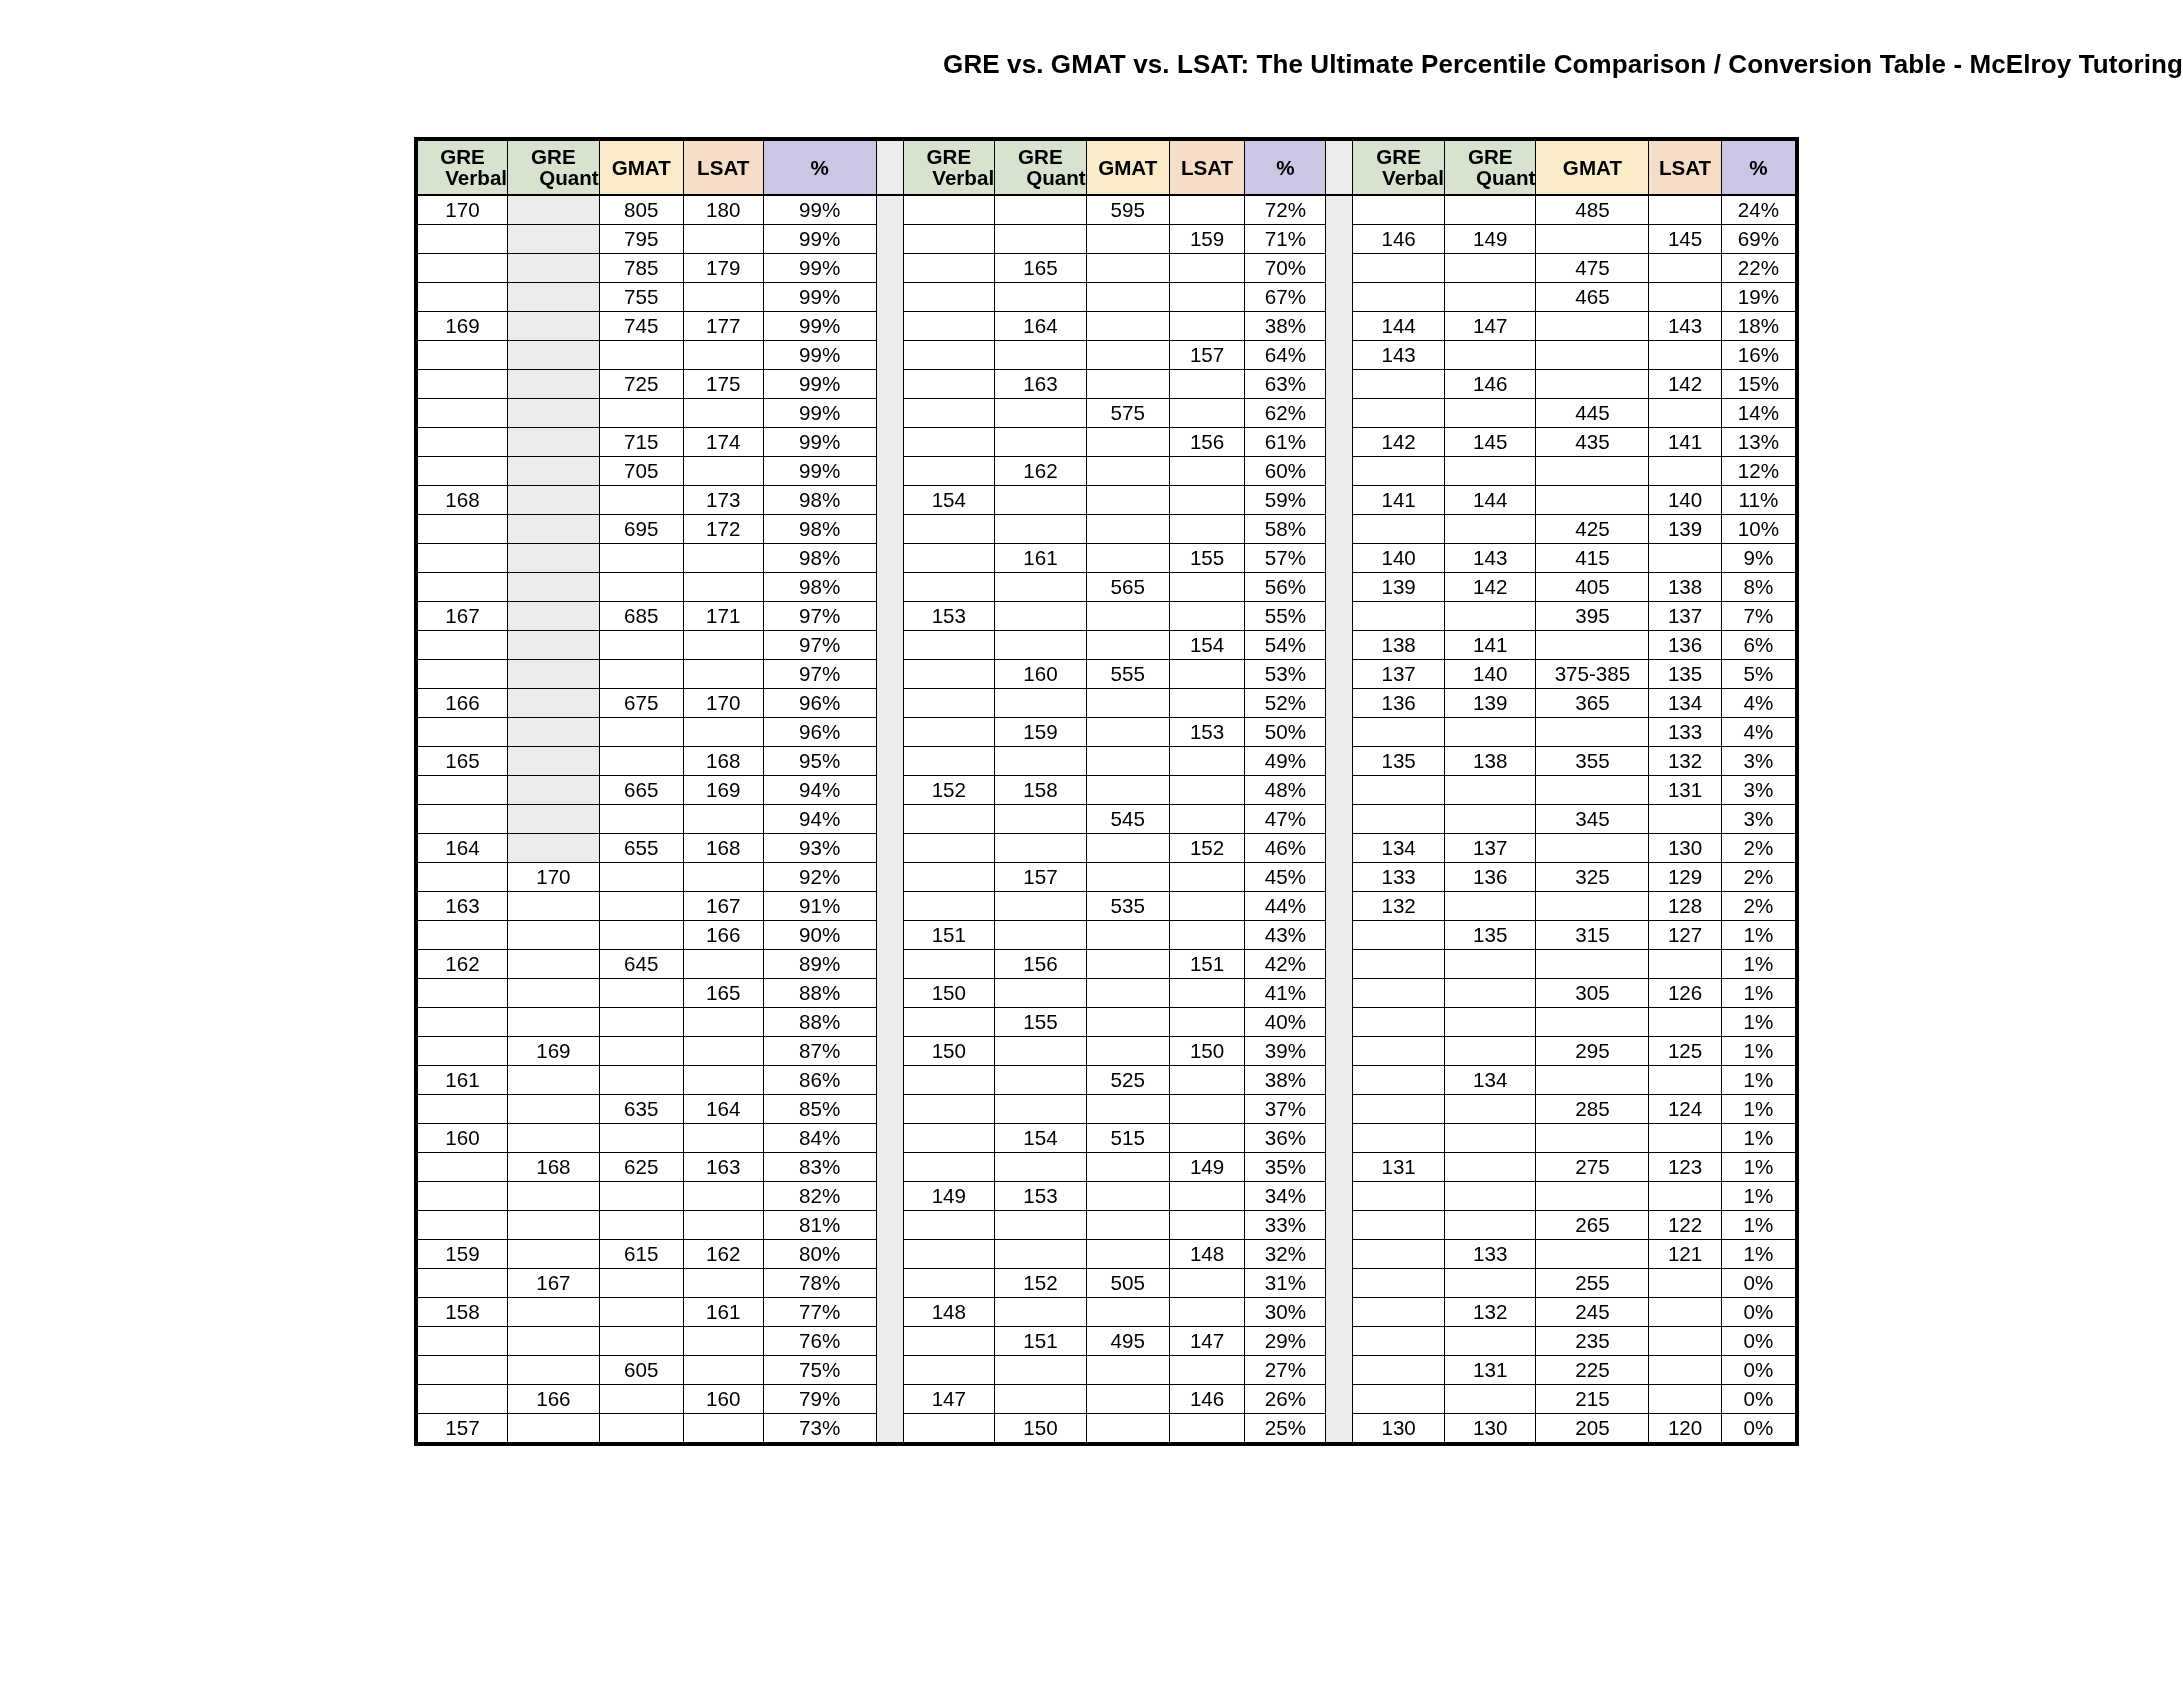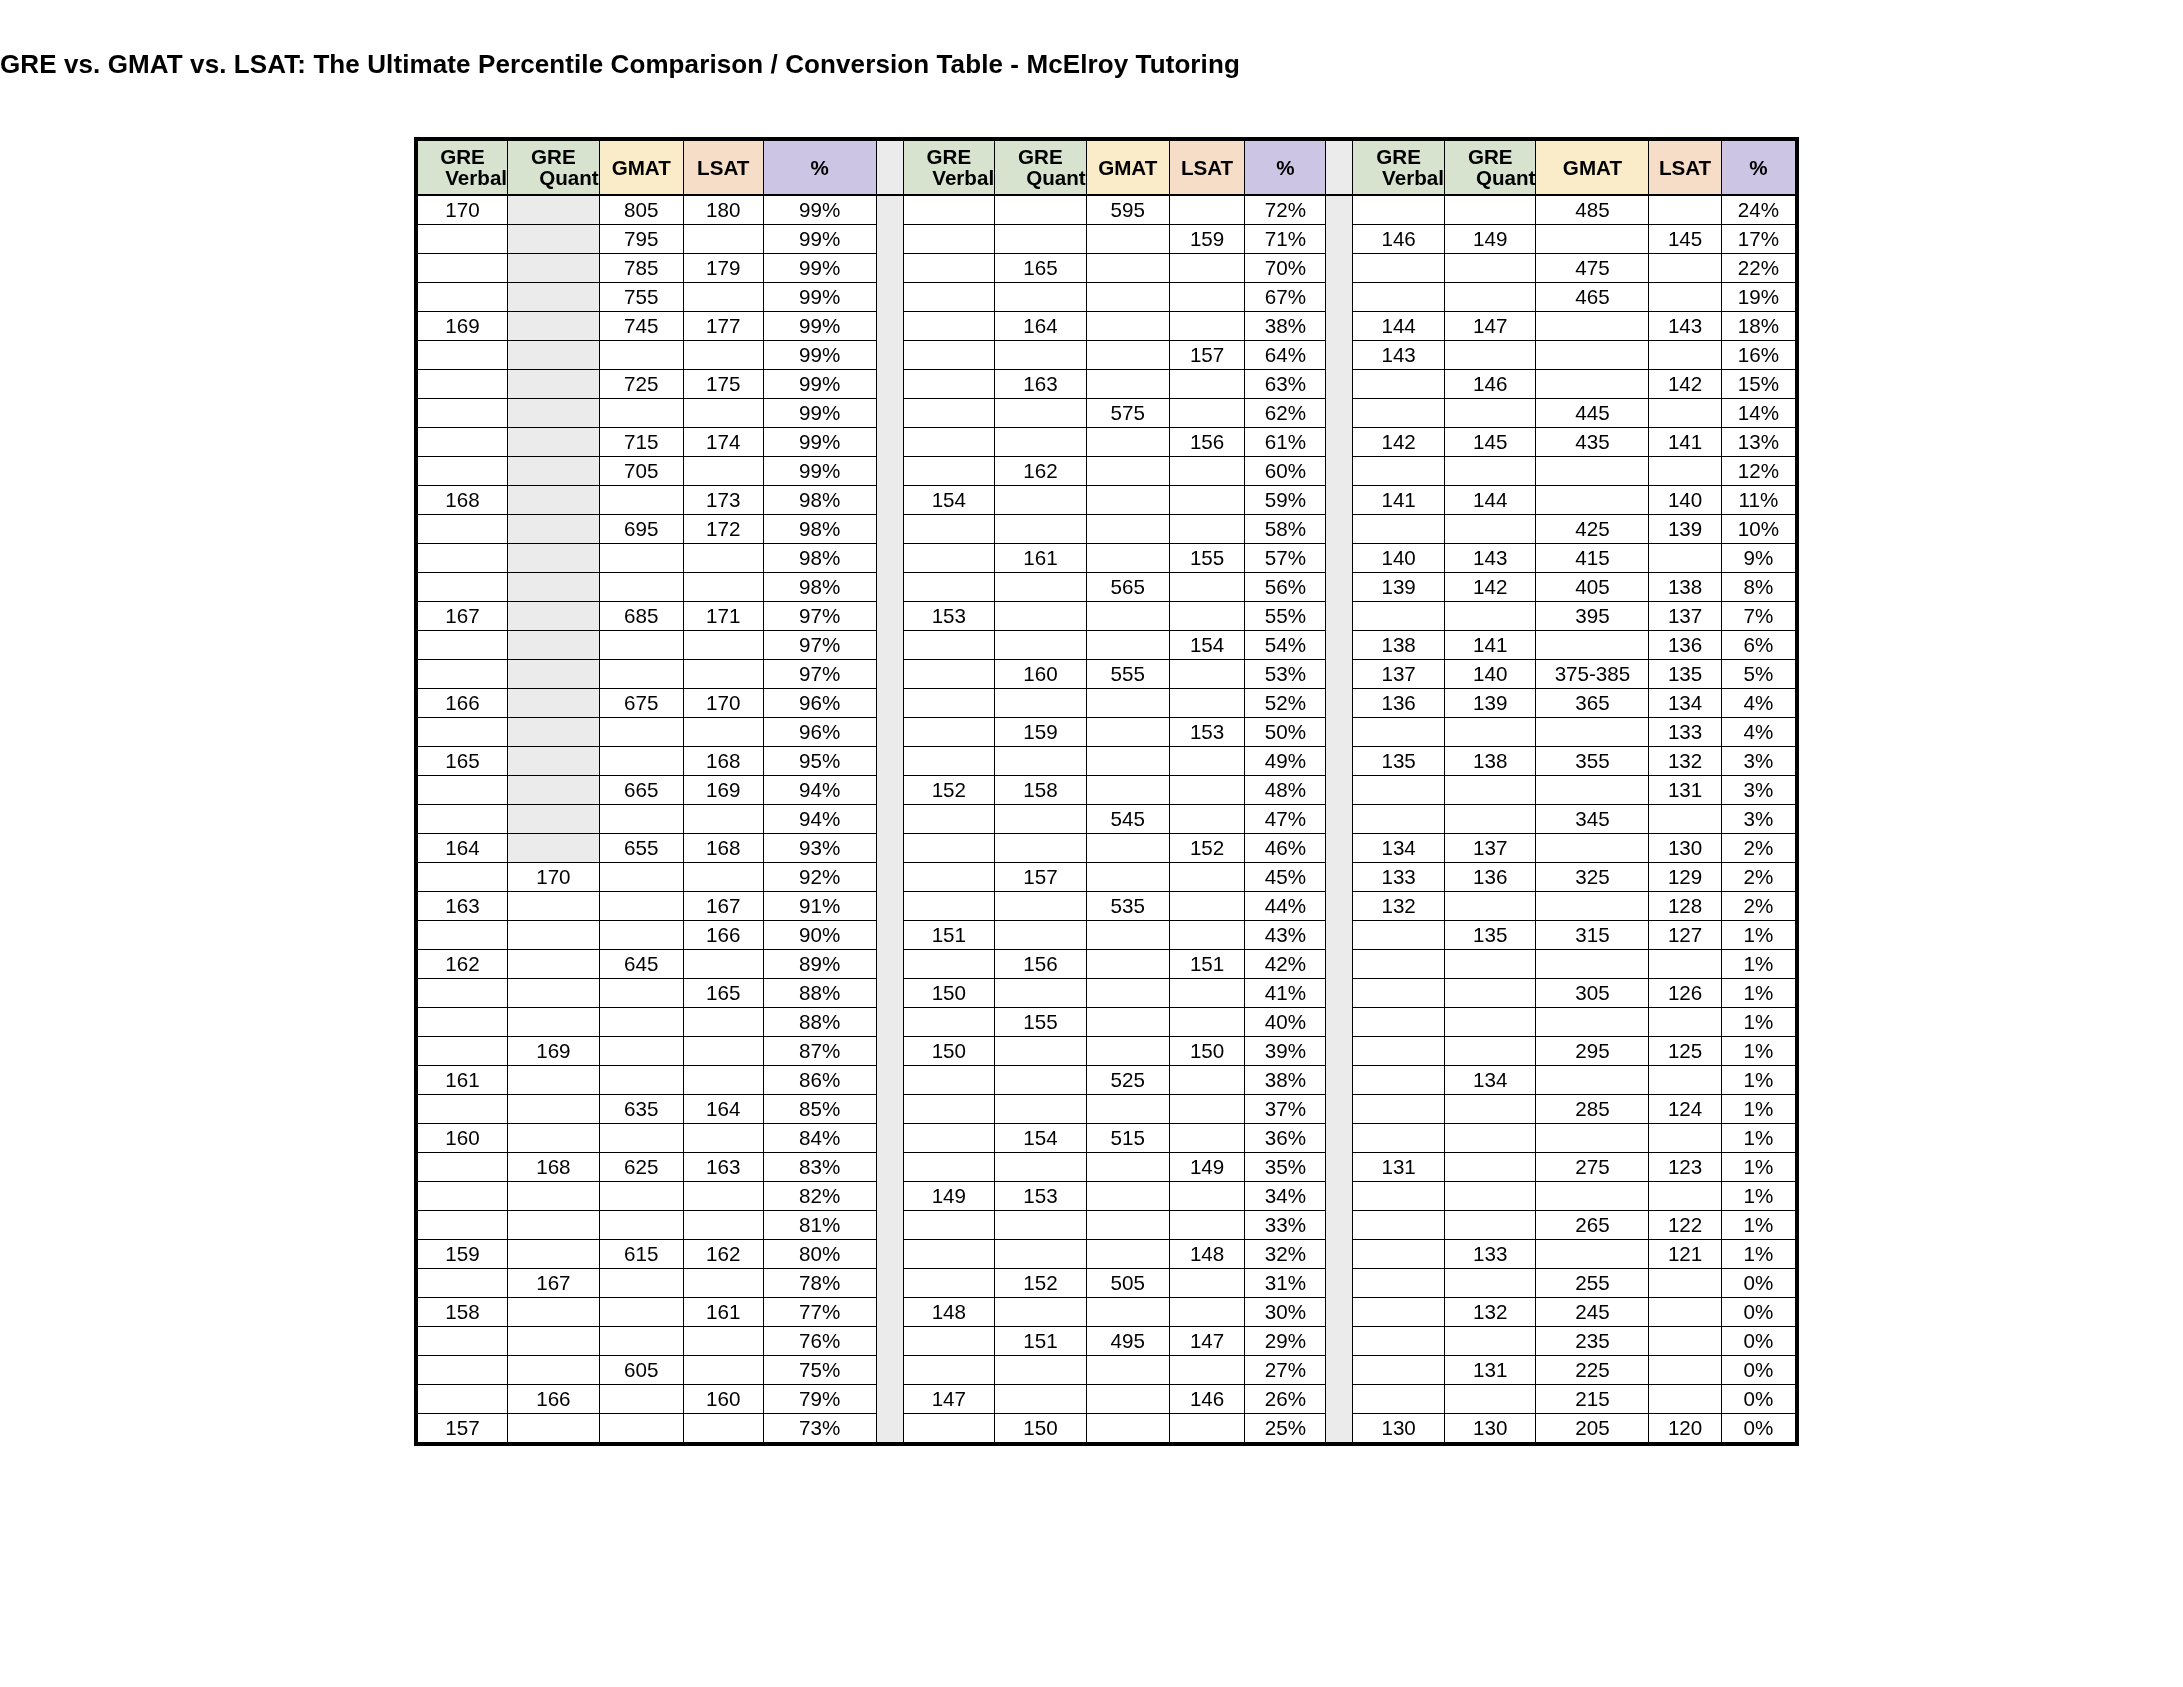--- a/index.html
+++ b/index.html
@@ -18,21 +18,21 @@
     position: relative;
     width: 2183px;
     height: 1687px;
     box-sizing: border-box;
   }
   .page-title {
     position: absolute;
     top: 49px;
     left: 0;
     width: 2183px;
-    text-align: left;
+    text-align: right;
     font-size: 26px;
     font-weight: bold;
     letter-spacing: 0.1px;
     white-space: nowrap;
   }
   .table-wrap {
     position: absolute;
     top: 137px;
     left: 414px;
     width: 1563px;
@@ -180,21 +180,21 @@
             <td></td>
             <td></td>
             <td></td>
             <td>159</td>
             <td>71%</td>
             <td class="gap"></td>
             <td>146</td>
             <td>149</td>
             <td></td>
             <td>145</td>
-            <td>17%</td>
+            <td>69%</td>
           </tr>
           <tr>
             <td></td>
             <td class="shade"></td>
             <td>785</td>
             <td>179</td>
             <td>99%</td>
             <td class="gap"></td>
             <td></td>
             <td>165</td>

